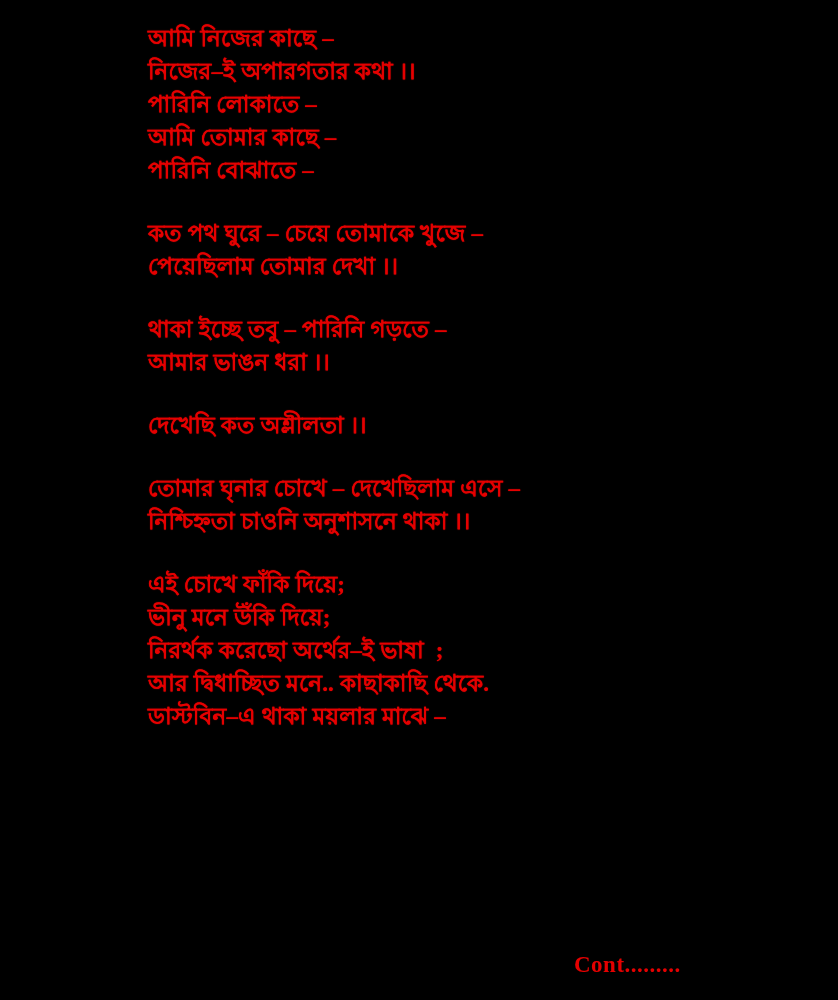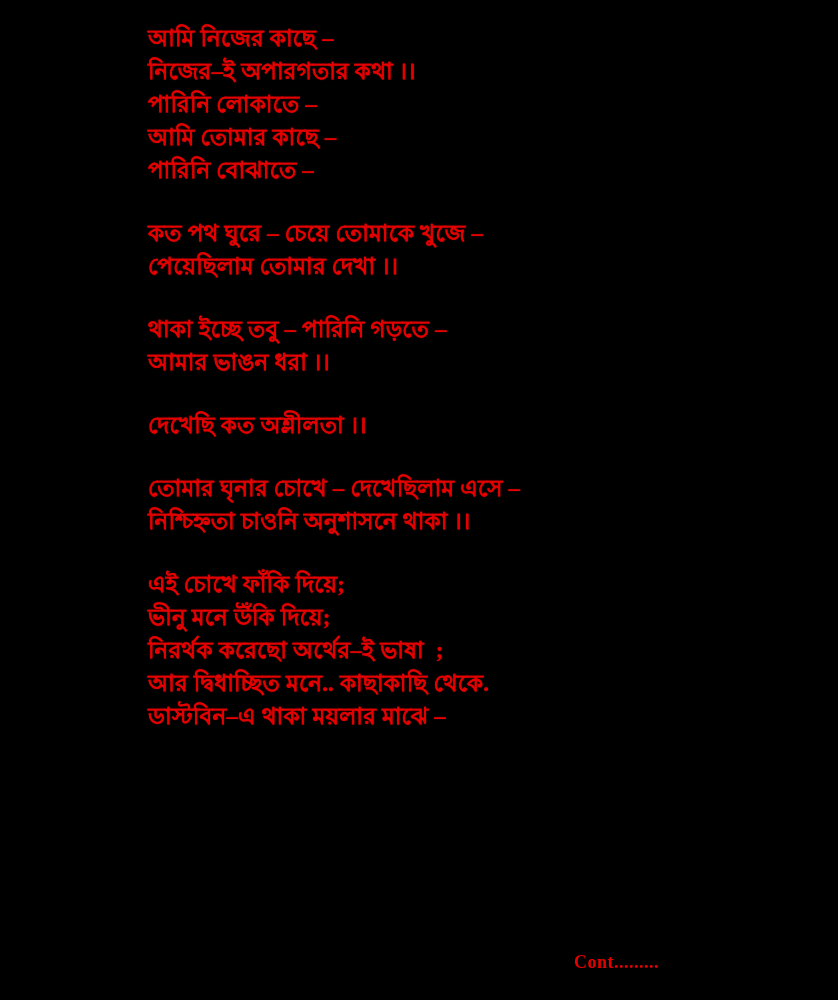--- a/index.html
+++ b/index.html
@@ -36,21 +36,21 @@
     letter-spacing: 0.2px;
     white-space: pre;
     text-shadow: 0 0 1px #e50000;
   }
   .cont-note {
     position: absolute;
     left: 534px;
     top: 952px;
     color: #e50000;
     font-family: "Liberation Serif", serif;
-    font-size: 18px;
+    font-size: 23px;
     font-weight: 700;
     letter-spacing: 0.5px;
     white-space: pre;
   }
 </style>
 </head>
 <body>
 
 <div class="page">
 

